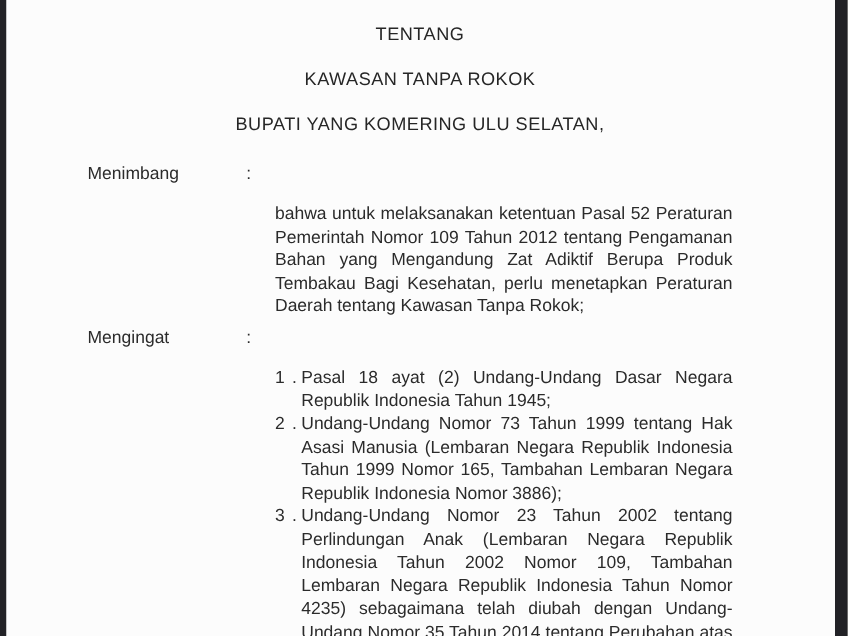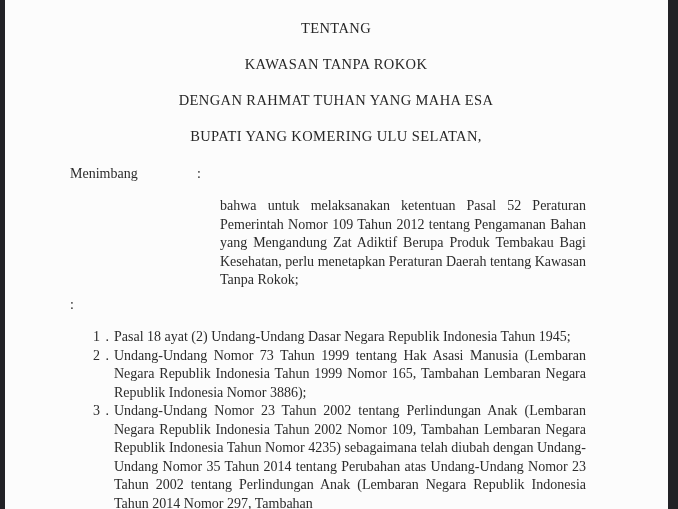--- a/index.html
+++ b/index.html
@@ -6,21 +6,21 @@
     margin: 0;
     padding: 0;
     background: #111;
   }
   .page {
     position: relative;
     width: 678px;
     height: 509px;
     background: #fcfcfc;
     overflow: hidden;
-    font-family: Liberation Serif, serif;
+    font-family: Liberation Sans, sans-serif;
     color: #2b2b2b;
   }
   .frame-left {
     position: absolute;
     left: 0; top: 0; bottom: 0;
     width: 5px;
     background: #222226;
   }
   .frame-right {
     position: absolute;
@@ -93,31 +93,31 @@
 
 <div class="page">
   <div class="frame-left"></div>
   <div class="frame-right"></div>
 
   <div class="content">
 
     <div class="headings">
       <div class="heading">TENTANG</div>
       <div class="heading">KAWASAN TANPA ROKOK</div>
-      <div class="heading">DENGAN RAHMAT TUHAN YANG MAHA ESA</div>
       <div class="heading">BUPATI YANG KOMERING ULU SELATAN,</div>
     </div>
 
     <div class="row menimbang body-text">
       <div class="row-label">Menimbang</div>
       <div class="row-colon">:</div>
       <div class="row-body">bahwa untuk melaksanakan ketentuan Pasal 52 Peraturan Pemerintah Nomor 109 Tahun 2012 tentang Pengamanan Bahan yang Mengandung Zat Adiktif Berupa Produk Tembakau Bagi Kesehatan, perlu menetapkan Peraturan Daerah tentang Kawasan Tanpa Rokok;</div>
     </div>
 
     <div class="row mengingat body-text">
+      <div class="row-label">Mengingat</div>
       <div class="row-colon">:</div>
       <div class="row-body">
 
         <div class="legal-item">
           <span class="item-number">1 .</span>
           <span class="item-text">Pasal 18 ayat (2) Undang-Undang Dasar Negara Republik Indonesia Tahun 1945;</span>
         </div>
 
         <div class="legal-item">
           <span class="item-number">2 .</span>

